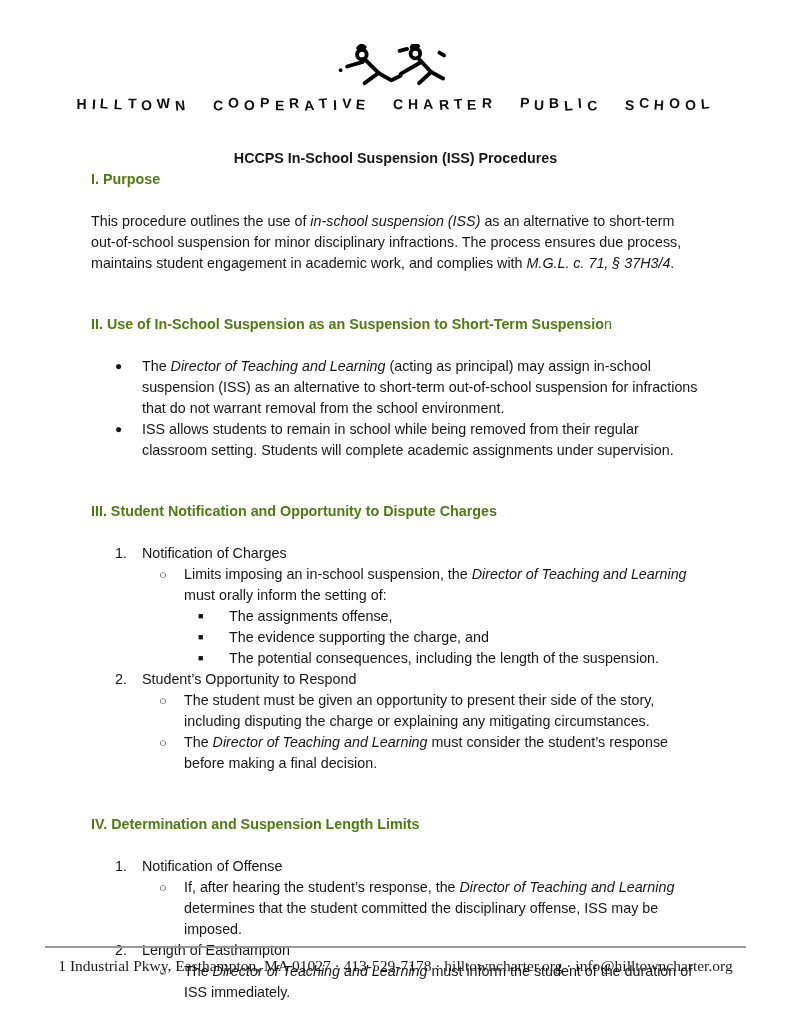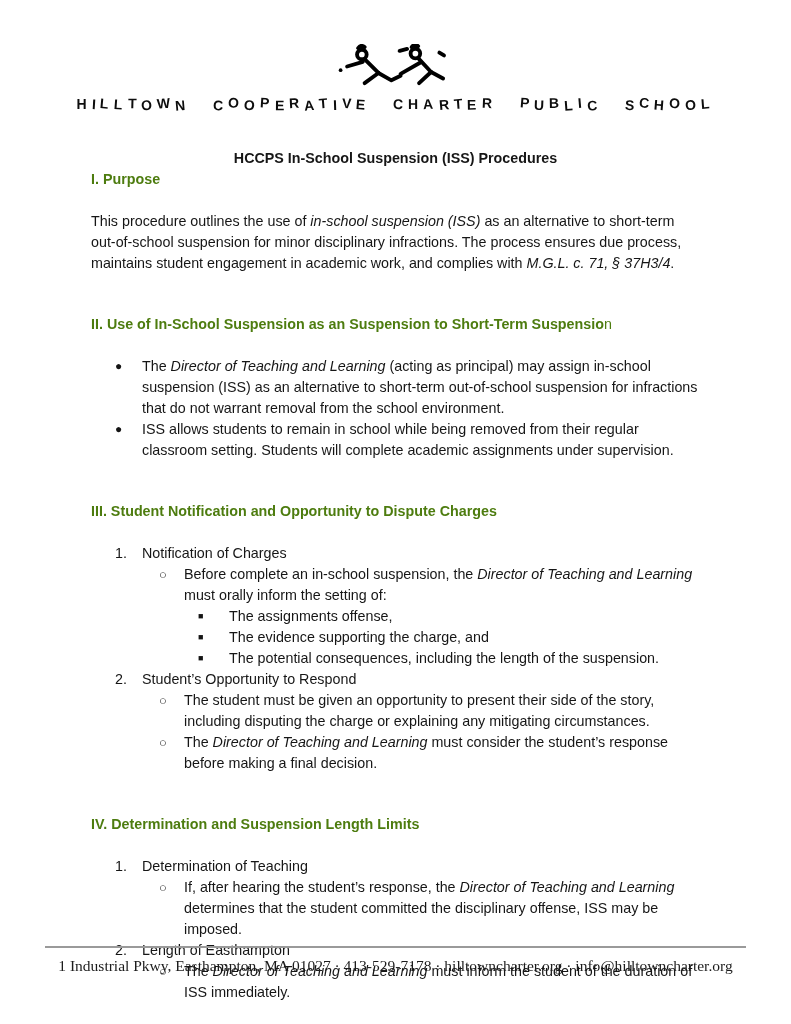--- a/index.html
+++ b/index.html
@@ -109,21 +109,21 @@
     <div>
       <h2 class="heading">III. Student Notification and Opportunity to Dispute Charges</h2>
       <div class="list">
 
         <div class="li l1">
           <span class="marker m-num">1.</span>
           <span class="li-text">Notification of Charges</span>
         </div>
         <div class="li l2">
           <span class="marker m-circle">○</span>
-          <span class="li-text"><span>Before complete an in-school suspension, the </span><span style="font-style: italic;">Director of Teaching and Learning</span><span> must orally inform the setting of:</span></span>
+          <span class="li-text"><span>Limits imposing an in-school suspension, the </span><span style="font-style: italic;">Director of Teaching and Learning</span><span> must orally inform the setting of:</span></span>
         </div>
         <div class="li l3">
           <span class="marker m-square">■</span>
           <span class="li-text"><span>The assignments offense,</span></span>
         </div>
         <div class="li l3">
           <span class="marker m-square">■</span>
           <span class="li-text"><span>The evidence supporting the charge, and</span></span>
         </div>
         <div class="li l3">
@@ -146,21 +146,21 @@
 
       </div>
     </div>
 
     <div>
       <h2 class="heading">IV. Determination and Suspension Length Limits</h2>
       <div class="list">
 
         <div class="li l1">
           <span class="marker m-num">1.</span>
-          <span class="li-text">Determination of Teaching</span>
+          <span class="li-text">Notification of Offense</span>
         </div>
         <div class="li l2">
           <span class="marker m-circle">○</span>
           <span class="li-text"><span>If, after hearing the student’s response, the </span><span style="font-style: italic;">Director of Teaching and Learning</span><span> determines that the student committed the disciplinary offense, ISS may be imposed.</span></span>
         </div>
 
         <div class="li l1">
           <span class="marker m-num">2.</span>
           <span class="li-text">Length of Easthampton</span>
         </div>

